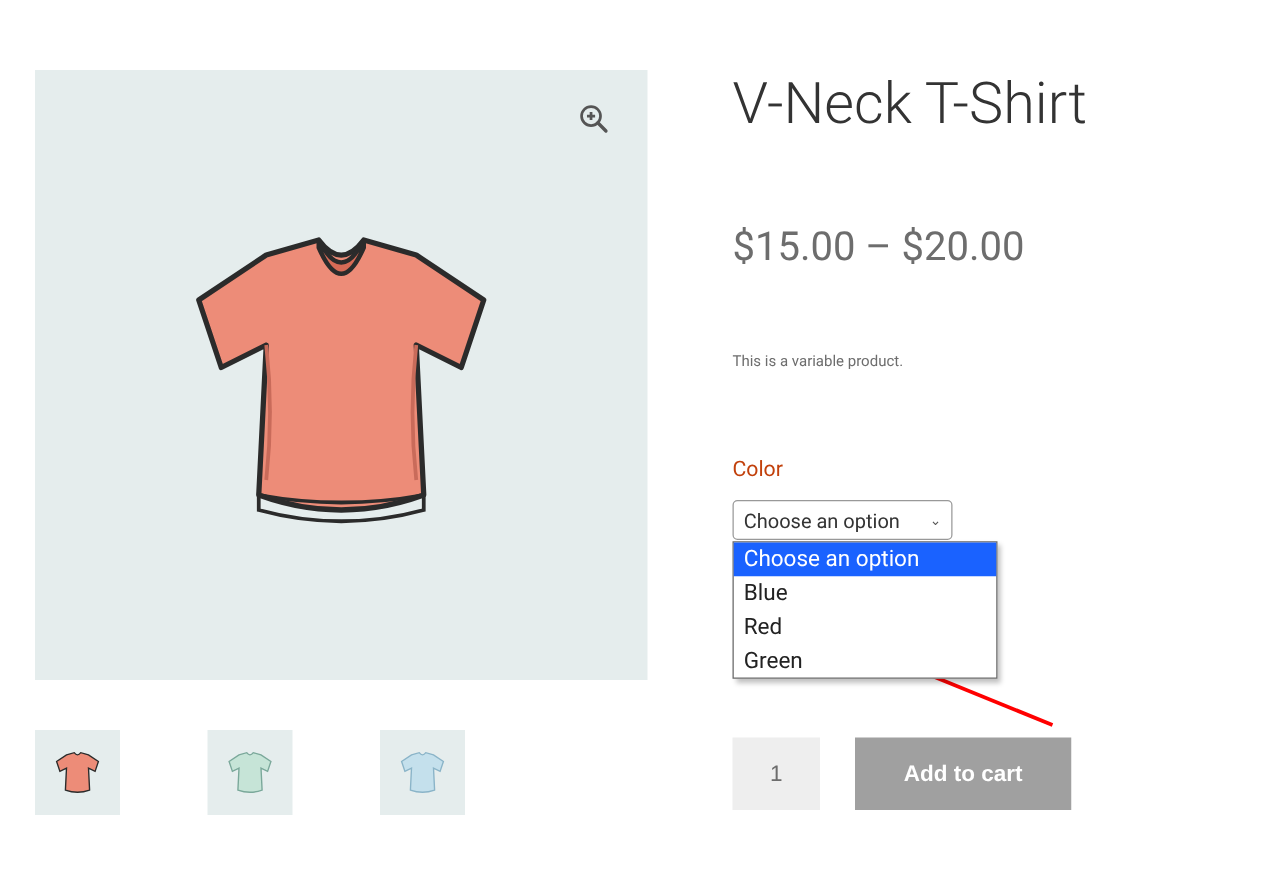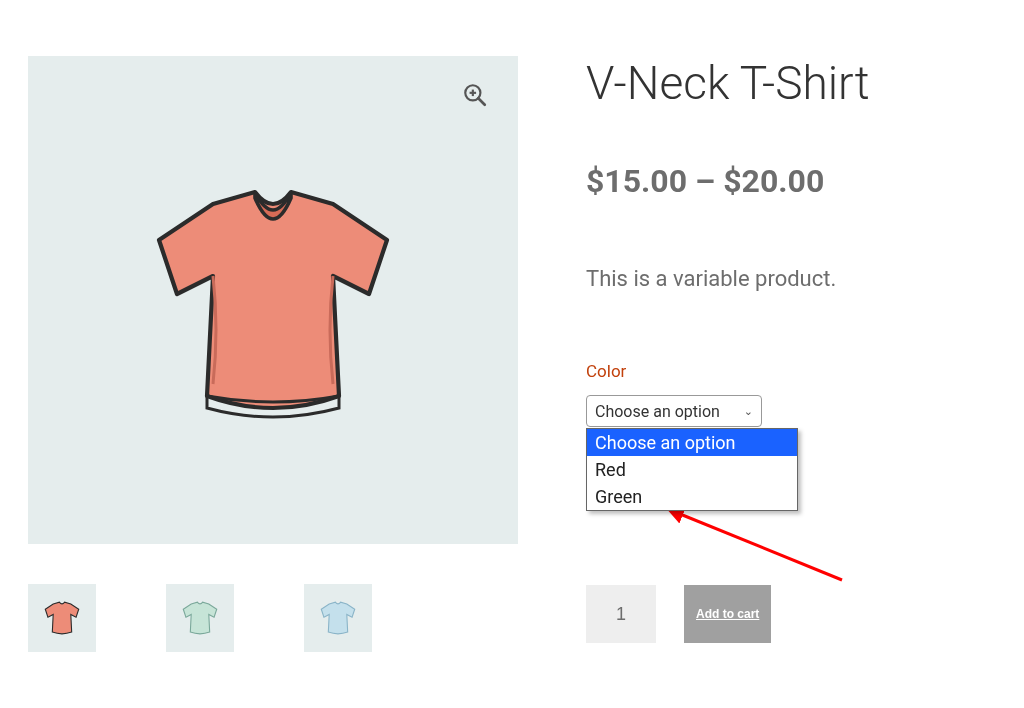--- a/index.html
+++ b/index.html
@@ -52,30 +52,29 @@
       display: flex;
       align-items: center;
       justify-content: center;
       cursor: pointer;
     }
     .tshirt-thumb { width: 44px; height: 44px; }
     .product-title {
       font-size: 46px;
       font-weight: 300;
       color: #333;
-      margin-bottom: 52px;
+      margin-bottom: 68px;
     }
     .price-range {
       font-size: 32px;
       color: #6d6d6d;
       margin-bottom: 66px;
-      font-weight: bold;
     }
     .short-desc {
-      font-size: 22px;
+      font-size: 12px;
       color: #6d6d6d;
       margin-bottom: 70px;
     }
     .variation-label {
       font-size: 17px;
       color: #c2410c;
       margin-bottom: 14px;
       display: block;
     }
     .select-wrap {
@@ -128,28 +127,27 @@
       width: 70px;
       height: 58px;
       border: none;
       background: #eee;
       text-align: center;
       font-size: 18px;
       color: #6d6d6d;
     }
     .add-to-cart-btn {
       height: 58px;
-      padding: 0 12px;
+      padding: 0 39px;
       background: #a0a0a0;
       color: #fff;
       border: none;
-      font-size: 12px;
+      font-size: 18px;
       font-weight: 600;
       cursor: pointer;
-      text-decoration: underline;
     }
     .annotation-arrow {
       position: absolute;
       left: 662px;
       top: 492px;
       pointer-events: none;
     }
   </style>
 </head>
 <body>
@@ -198,20 +196,21 @@
     <div class="short-desc">This is a variable product.</div>
 
     <label class="variation-label">Color</label>
     <div class="select-wrap">
       <div class="variation-select">
         <span>Choose an option</span>
         <span class="chevron">⌄</span>
       </div>
       <div class="dropdown-open">
         <div class="dropdown-option highlighted">Choose an option</div>
+        <div class="dropdown-option">Blue</div>
         <div class="dropdown-option">Red</div>
         <div class="dropdown-option">Green</div>
       </div>
     </div>
 
     <div class="cart-row">
       <input class="qty-input" type="text" value="1" style="">
       <button class="add-to-cart-btn">Add to cart</button>
     </div>
   </div>

